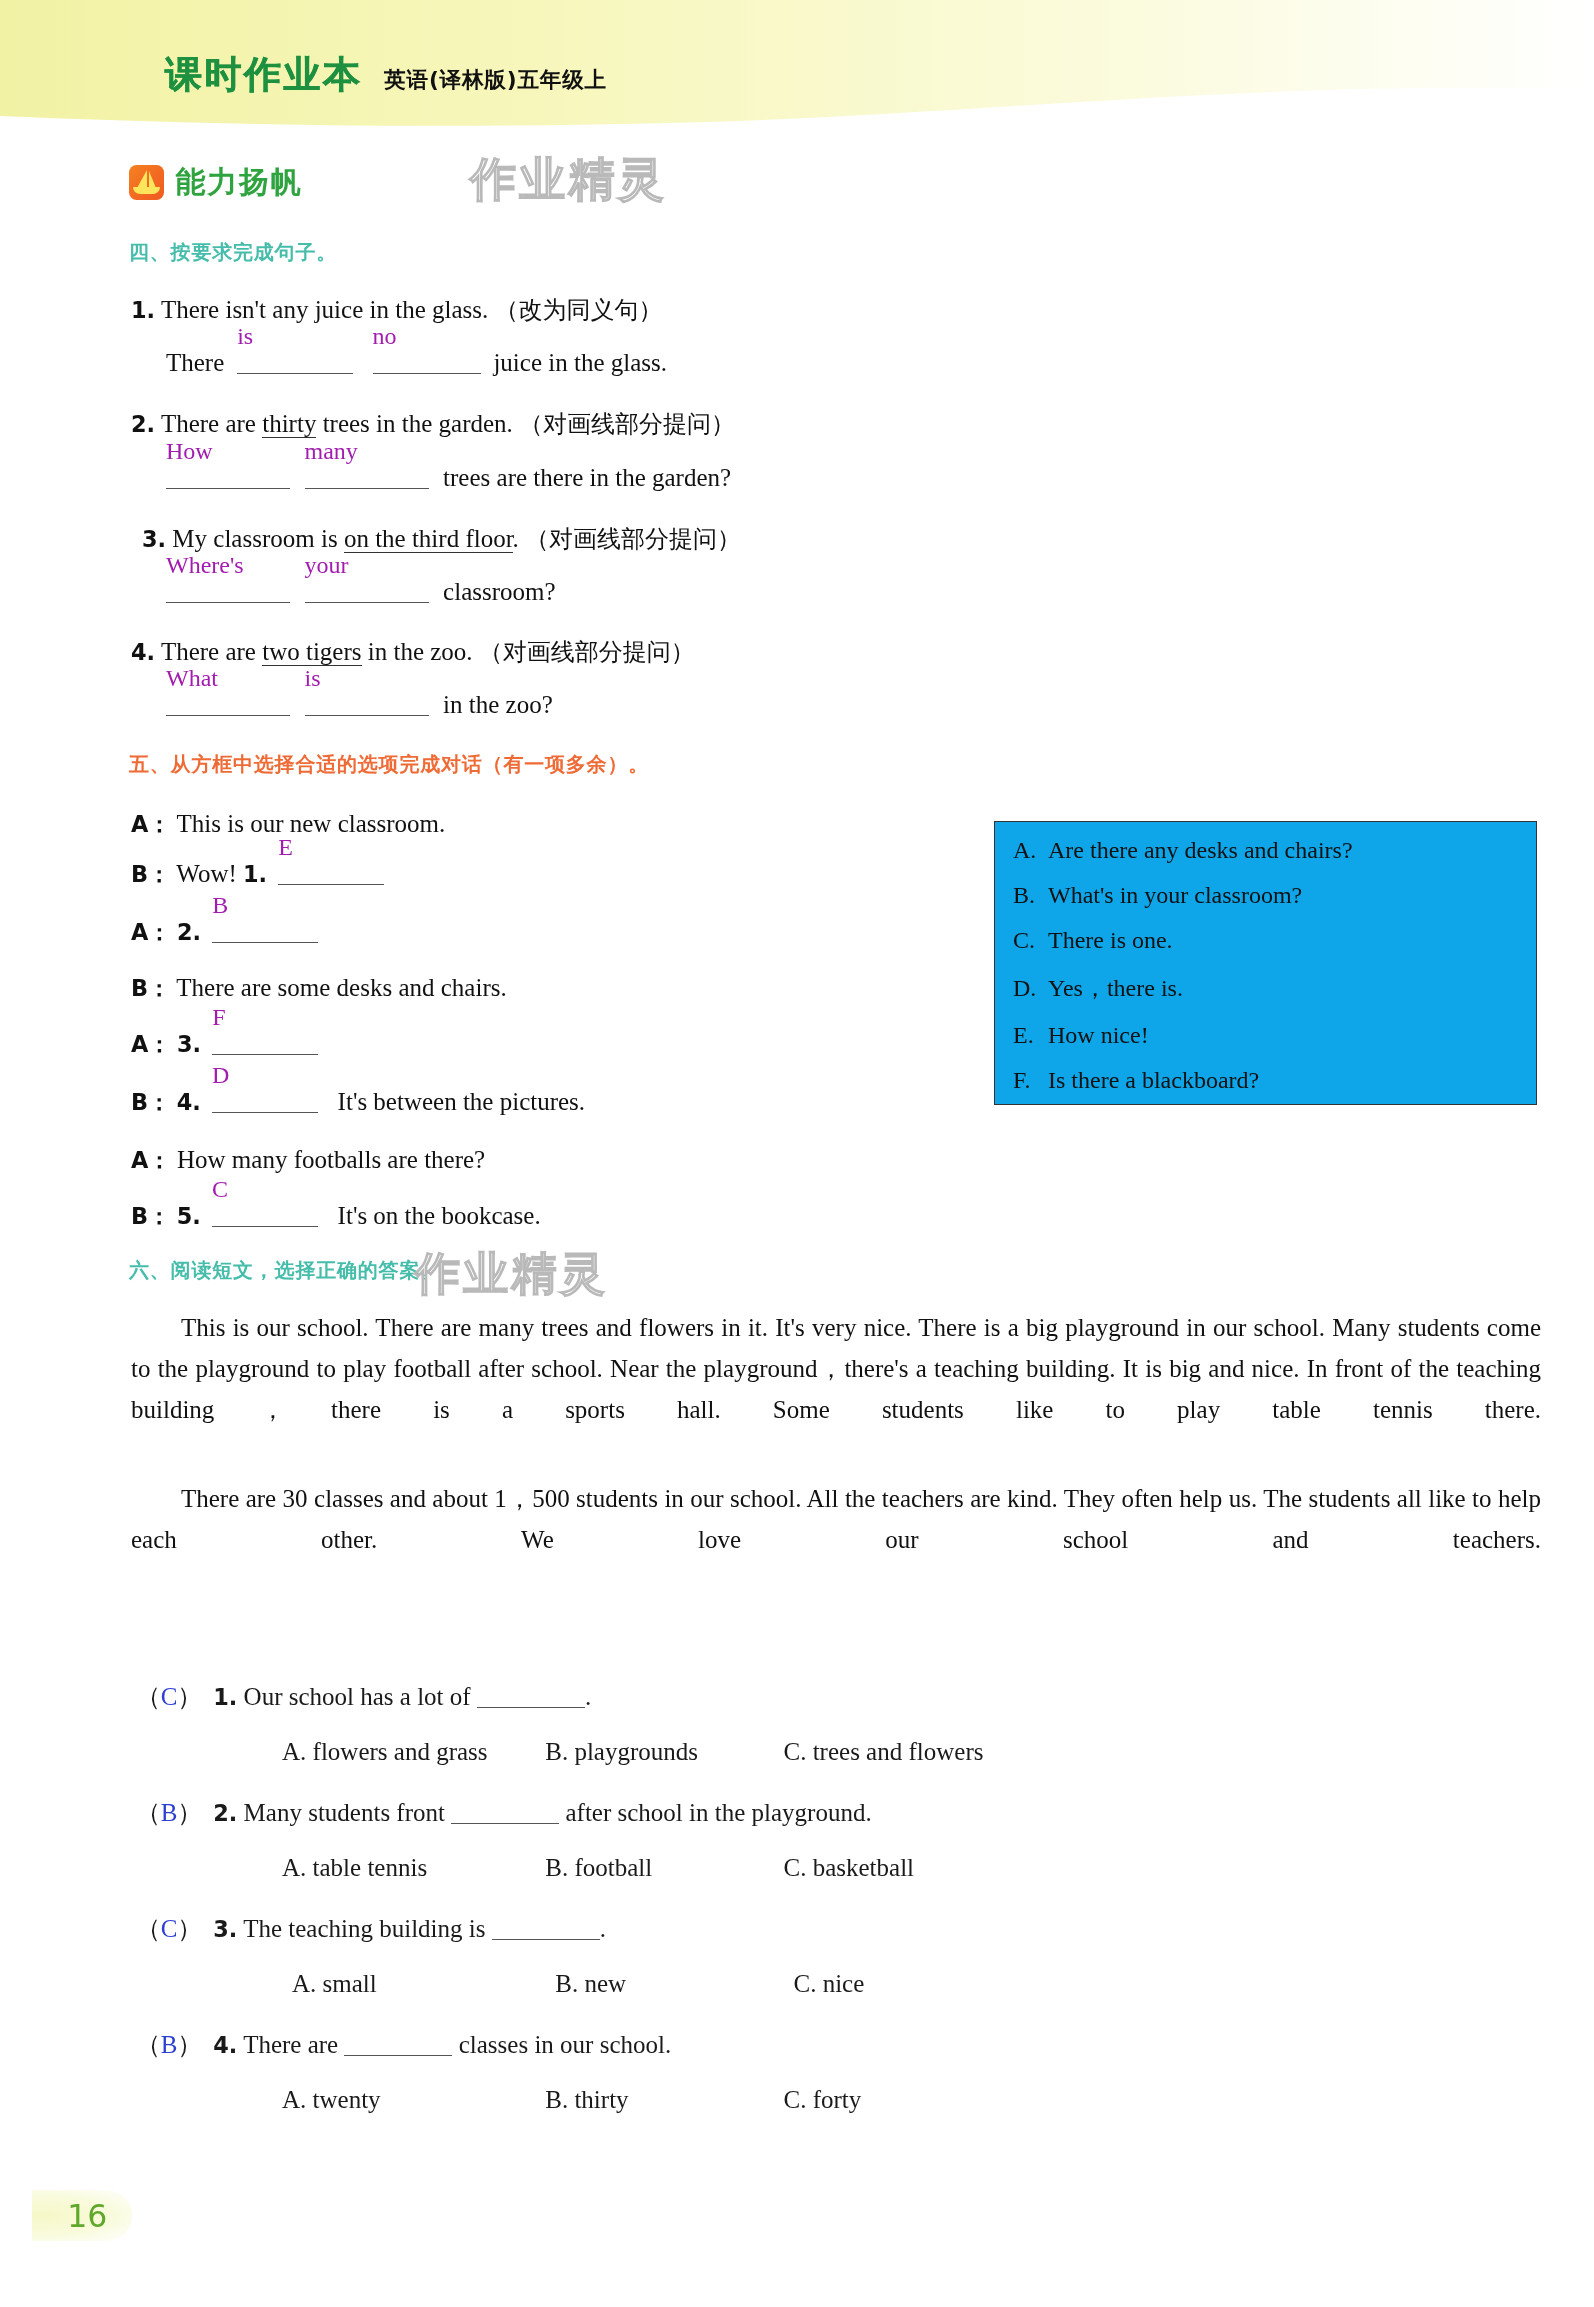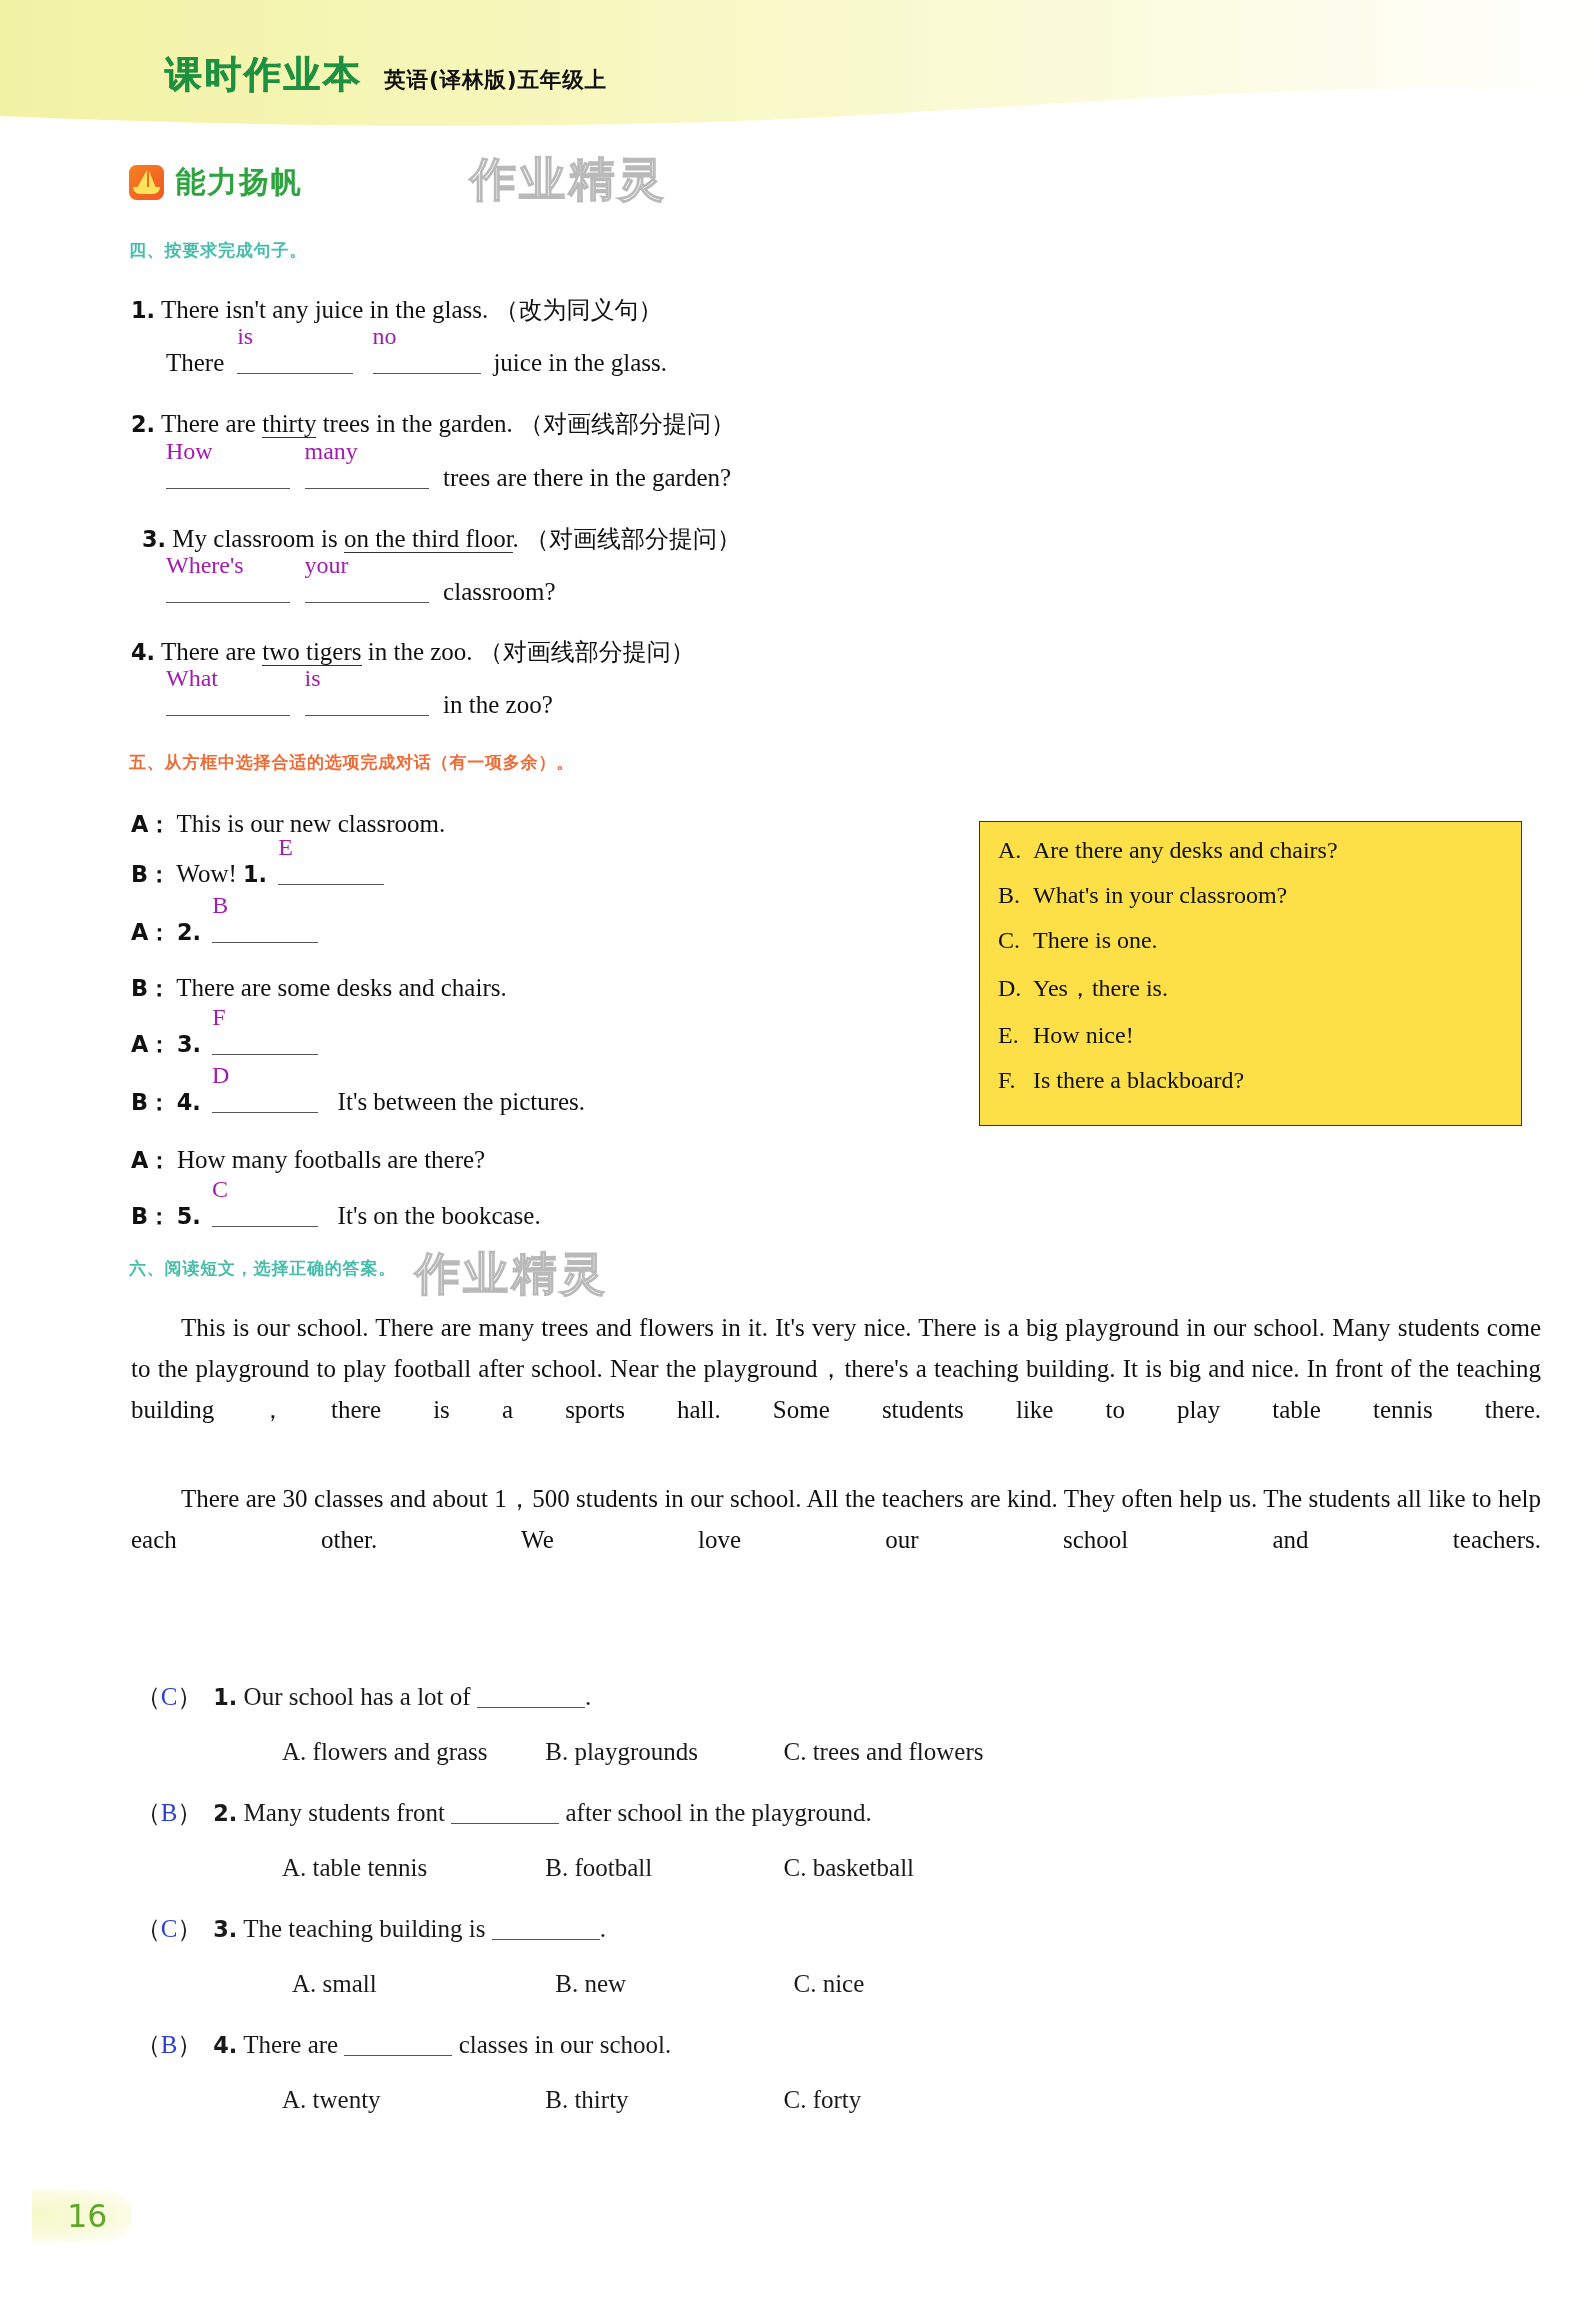--- a/index.html
+++ b/index.html
@@ -109,21 +109,21 @@
     font-weight: bold;
     color: #2fa33f;
     letter-spacing: 1.7px;
   }
 
   
   .abs { position: absolute; white-space: nowrap; }
 
   .ex-heading {
     font-family: "DejaVu Sans", sans-serif;
-    font-size: 17px;
+    font-size: 20px;
     font-weight: bold;
     letter-spacing: 0.8px;
   }
   .ex-heading.teal { color: #45bdaa; }
   .ex-heading.orange { color: #ef6b36; }
 
   .qline {
     font-family: "Liberation Serif", serif;
     font-size: 25px;
     color: #111;
@@ -153,23 +153,24 @@
     font-size: 24px;
     text-align: left;
   }
   .blank.plain { border-bottom: 1.7px solid #555; }
   .under { border-bottom: 1.7px solid #333; }
 
   
   #options-box {
     position: absolute;
     border: 1.7px solid #333;
-    background: #fde047;
-    padding: 15px 18px 28px 18px;
+    background: #0ea5e9;
+    padding: 15px 18px 7px 18px;
     box-sizing: border-box;
+    margin-left: 15px;
   }
   #options-box .opt {
     font-family: "Liberation Serif", serif;
     font-size: 24px;
     color: #111;
     margin-bottom: 18px;
     white-space: nowrap;
   }
   #options-box .opt:last-child { margin-bottom: 3.3px; }
   #options-box .opt .oletter { display: inline-block; width: 35px; }

